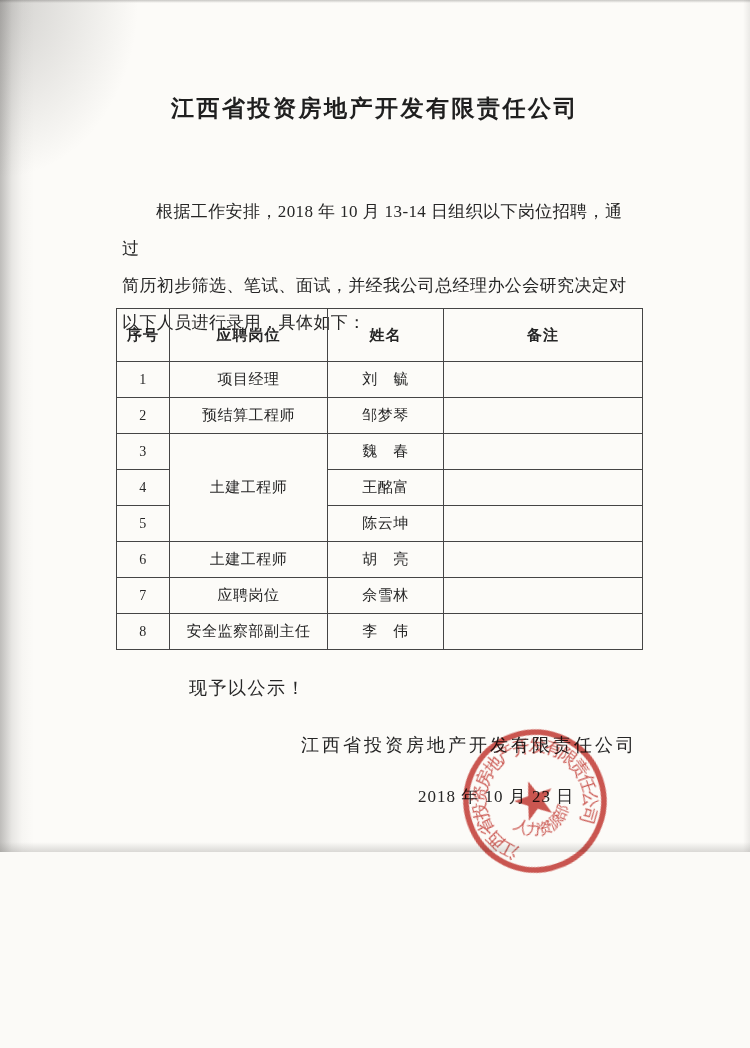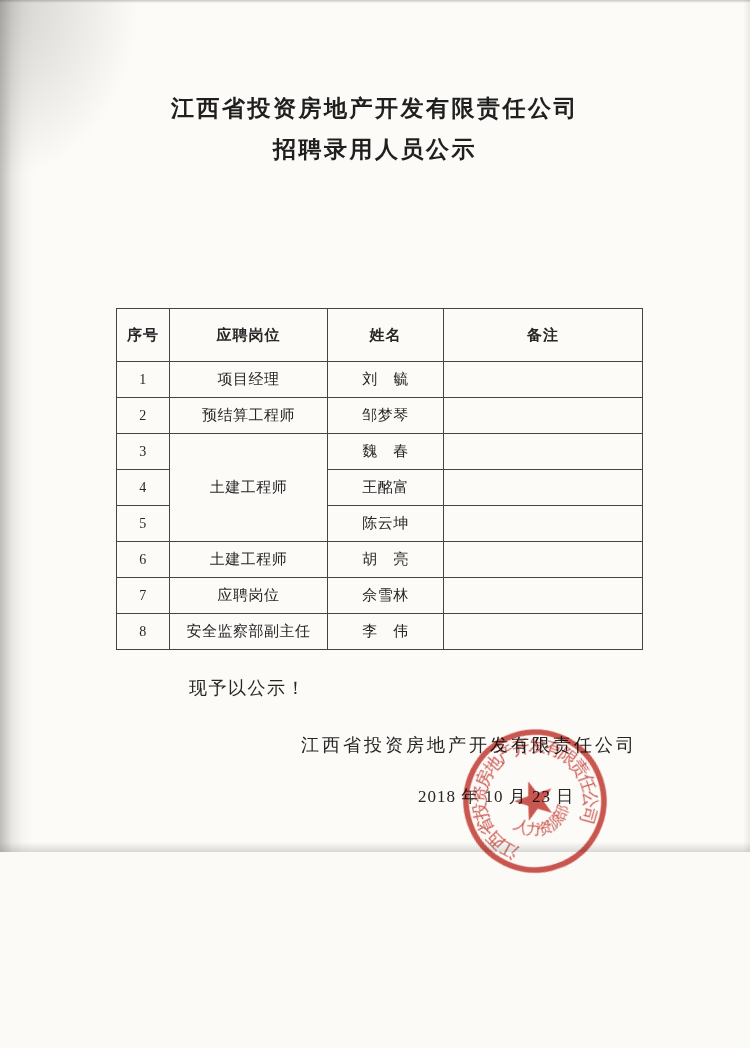--- a/index.html
+++ b/index.html
@@ -115,22 +115,26 @@
 <body>
 
 <div class="page">
   <div class="edge-left"></div>
   <div class="corner-tl"></div>
   <div class="edge-top"></div>
   <div class="edge-bottom"></div>
   <div class="edge-right"></div>
 
   <div class="title1">江西省投资房地产开发有限责任公司</div>
-  <div class="title2">招聘录用人员公示</div>
-
+
+  <div class="body-text">
+    <div class="line first">根据工作安排，2018 年 10 月 13-14 日组织以下岗位招聘，通过</div>
+    <div class="line">简历初步筛选、笔试、面试，并经我公司总经理办公会研究决定对</div>
+    <div class="line">以下人员进行录用，具体如下：</div>
+  </div>
 
   <table class="roster">
     <colgroup>
       <col style="width:53px">
         <col style="width:158px">
         <col style="width:116px">
         <col style="width:199px">
     </colgroup>
     <thead>
       <tr>

